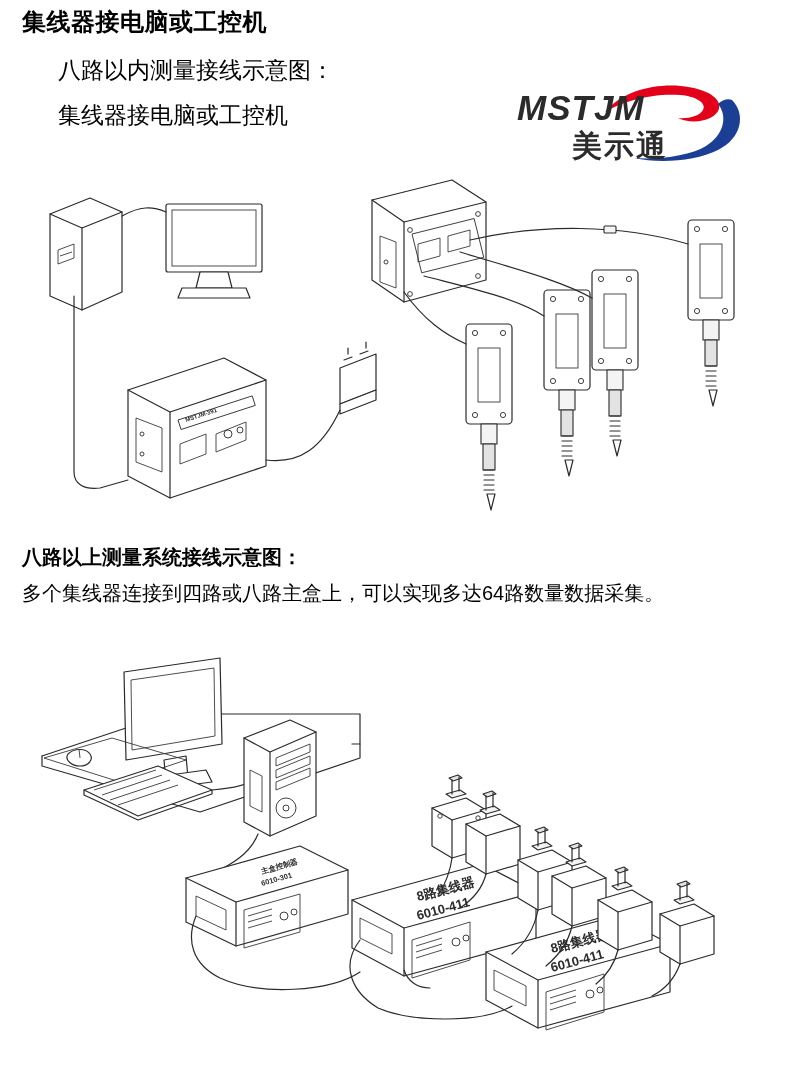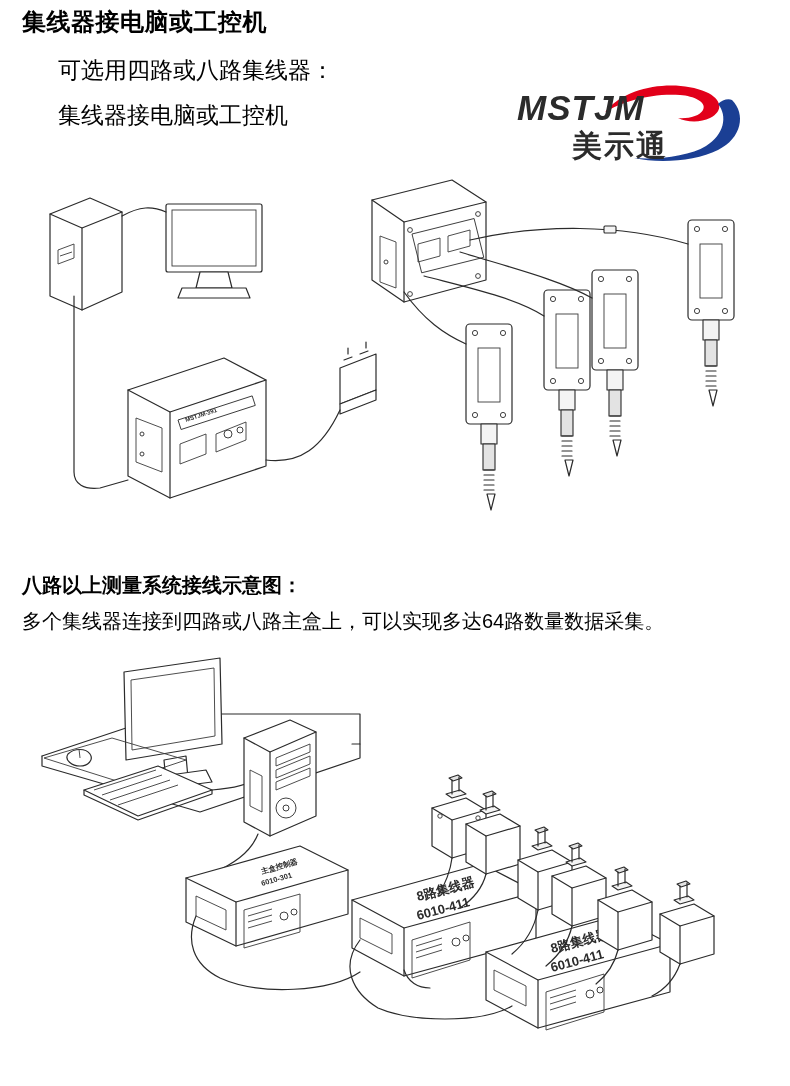--- a/index.html
+++ b/index.html
@@ -68,21 +68,21 @@
     top: 172px;
     width: 790px;
     height: 340px;
   }
   .figure-1 svg { display: block; }
 
   
   .mid-block {
     position: absolute;
     left: 0;
-    top: 568px;
+    top: 540px;
     width: 706px;
     height: 110px;
   }
   .mid-line-1 {
     position: absolute;
     left: 22px;
     top: 4px;
     font-size: 20px;
     font-weight: bold;
     white-space: nowrap;
@@ -113,21 +113,21 @@
   .ln-fill-l { fill: #f4f4f4; stroke: #2b2b2b; stroke-width: 1.1; stroke-linejoin: round; }
   .ln-fill-d { fill: #e3e3e3; stroke: #2b2b2b; stroke-width: 1.1; stroke-linejoin: round; }
   .dot { fill: #ffffff; stroke: #2b2b2b; stroke-width: 0.9; }
   .lbl { font-family: "Liberation Sans", sans-serif; fill: #2b2b2b; }
 </style>
 </head>
 <body>
 
 <div class="header-block">
   <div class="title-main">集线器接电脑或工控机</div>
-  <div class="subtitle-1">可选用四路或八路集线器：</div>
+  <div class="subtitle-1">八路以内测量接线示意图：</div>
   <div class="subtitle-2">集线器接电脑或工控机</div>
 
   <div class="logo-wrap">
     <svg width="250" height="90" viewBox="0 0 250 90" xmlns="http://www.w3.org/2000/svg">
 
       <path d="M95,34 C118,6 168,2 196,14 C212,21 214,33 200,40 C190,45 176,44 168,40 C178,41 190,38 193,32 C197,24 184,18 170,17 C140,15 112,24 95,34 Z" fill="#e2001a"></path>
 
       <path d="M222,22 C236,36 232,60 208,72 C186,83 150,86 124,80 C148,82 180,78 196,68 C214,57 218,38 208,26 C212,22 218,20 222,22 Z" fill="#1b3f94"></path>
 
       <text class="lbl" x="7" y="42" font-size="35" font-weight="bold" font-style="italic" fill="#1b3f94" letter-spacing="1">MSTJM</text>

